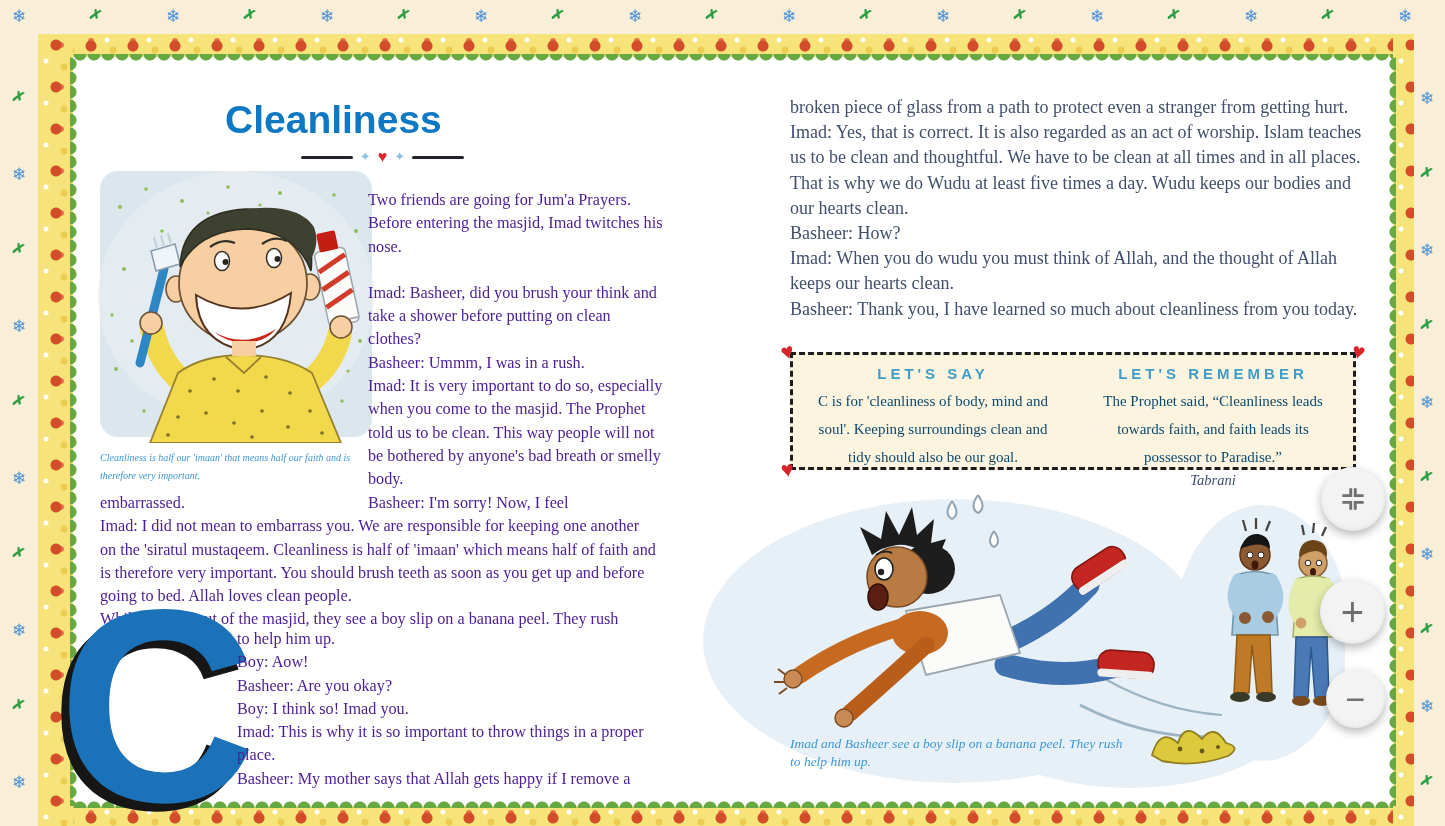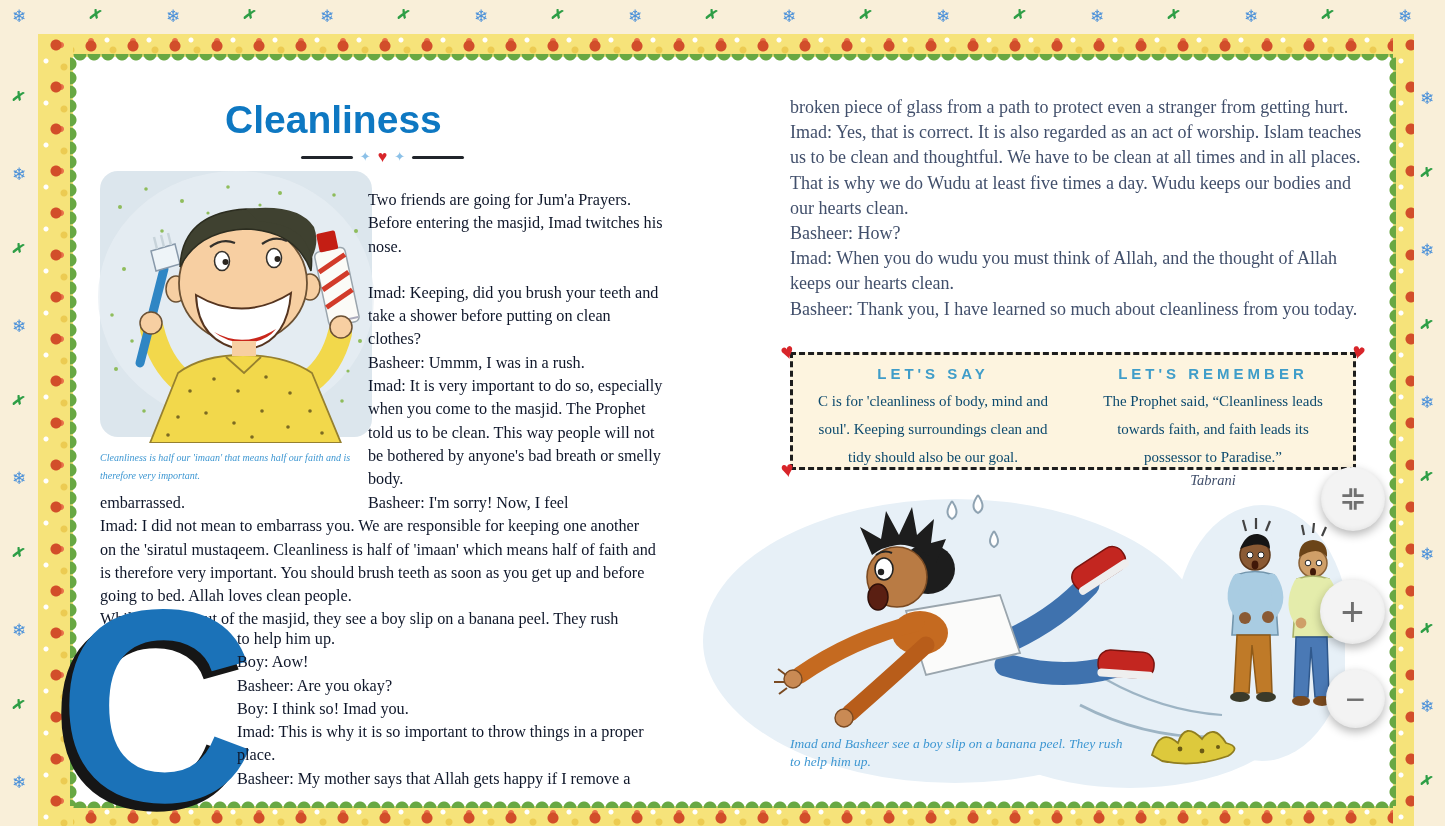--- a/index.html
+++ b/index.html
@@ -30,21 +30,21 @@
   .scallop.right{width:8px;background-image:radial-gradient(circle at 8px 7px,#68a843 0 6px,rgba(0,0,0,0) 7px);background-size:8px 14px;background-repeat:repeat-y;}
   .page{position:absolute;left:73px;top:57px;width:1320px;height:749px;background:#ffffff;}
   
   .title{position:absolute;left:225px;top:98px;width:315px;
          font-family:"Liberation Sans",sans-serif;font-weight:bold;font-size:39px;color:#0e78c2;letter-spacing:0px;}
   .divider{position:absolute;left:255px;top:148px;width:255px;display:flex;align-items:center;justify-content:center;gap:7px;}
   .divider .line{width:52px;height:3px;background:#20242a;border-radius:2px;}
   .divider .star{color:#8cc1e8;font-size:13px;}
   .divider .heart{color:#d8252a;font-size:16px;}
   .flow p{margin:0;}
-  .bodytext{font-size:16.2px;line-height:23.3px;color:#0f172a;}
+  .bodytext{font-size:16.2px;line-height:23.3px;color:#4c1d95;}
   .blockA{position:absolute;left:368px;top:189px;width:296px;}
   .blockA p.gap{margin-top:23px;}
   .blockB{position:absolute;left:100px;top:492px;width:558px;}
   .blockC{position:absolute;left:237px;top:628px;width:448px;}
   .caption{position:absolute;font-style:italic;color:#3e97d2;font-size:10px;line-height:18px;}
   .img-caption{left:100px;top:449px;width:262px;}
   .scene-caption{left:790px;top:735px;width:336px;font-size:13.5px;}
   .rightflow{position:absolute;left:790px;top:95px;width:578px;font-size:18px;line-height:25.2px;}
   
   .dropcap{position:absolute;left:58px;top:568px;font-family:"Liberation Sans",sans-serif;font-weight:bold;
@@ -178,21 +178,21 @@
           <circle cx="190" cy="262" r="1.8"></circle>
           <circle cx="70" cy="270" r="1.8"></circle>
         <circle cx="154" cy="272" r="1.8"></circle>
           <circle cx="224" cy="268" r="1.8"></circle>
       </g>
     </svg>
   </div>
 
   <div class="flow bodytext blockA">
     <p>Two friends are going for Jum'a Prayers. Before entering the masjid, Imad twitches his nose.</p>
-    <p class="gap">Imad: Keeping, did you brush your teeth and take a shower before putting on clean clothes?</p>
+    <p class="gap">Imad: Basheer, did you brush your think and take a shower before putting on clean clothes?</p>
     <p>Basheer: Ummm, I was in a rush.</p>
     <p>Imad: It is very important to do so, especially when you come to the masjid. The Prophet told us to be clean. This way people will not be bothered by anyone's bad breath or smelly body.</p>
     <p>Basheer: I'm sorry! Now, I feel</p>
   </div>
 
   <div class="caption img-caption">Cleanliness is half our 'imaan' that means half our faith and is therefore very important.</div>
 
   <div class="flow bodytext blockB">
     <p>embarrassed.</p>
     <p>Imad: I did not mean to embarrass you. We are responsible for keeping one another on the 'siratul mustaqeem. Cleanliness is half of 'imaan' which means half of faith and is therefore very important. You should brush teeth as soon as you get up and before going to bed. Allah loves clean people.</p>

